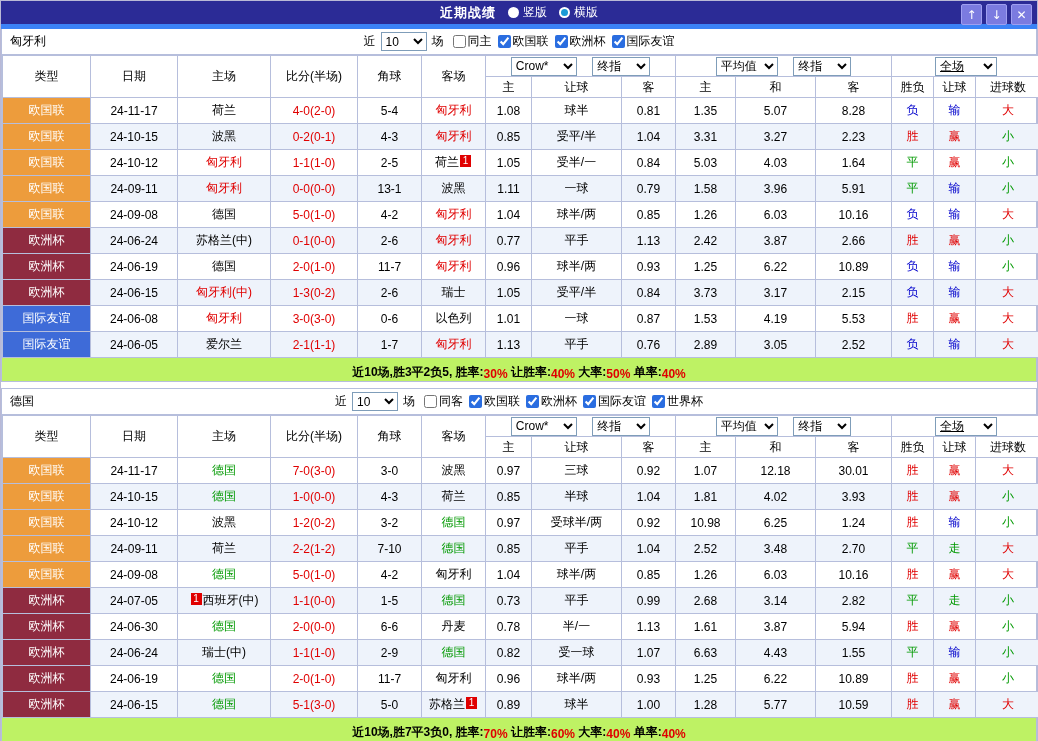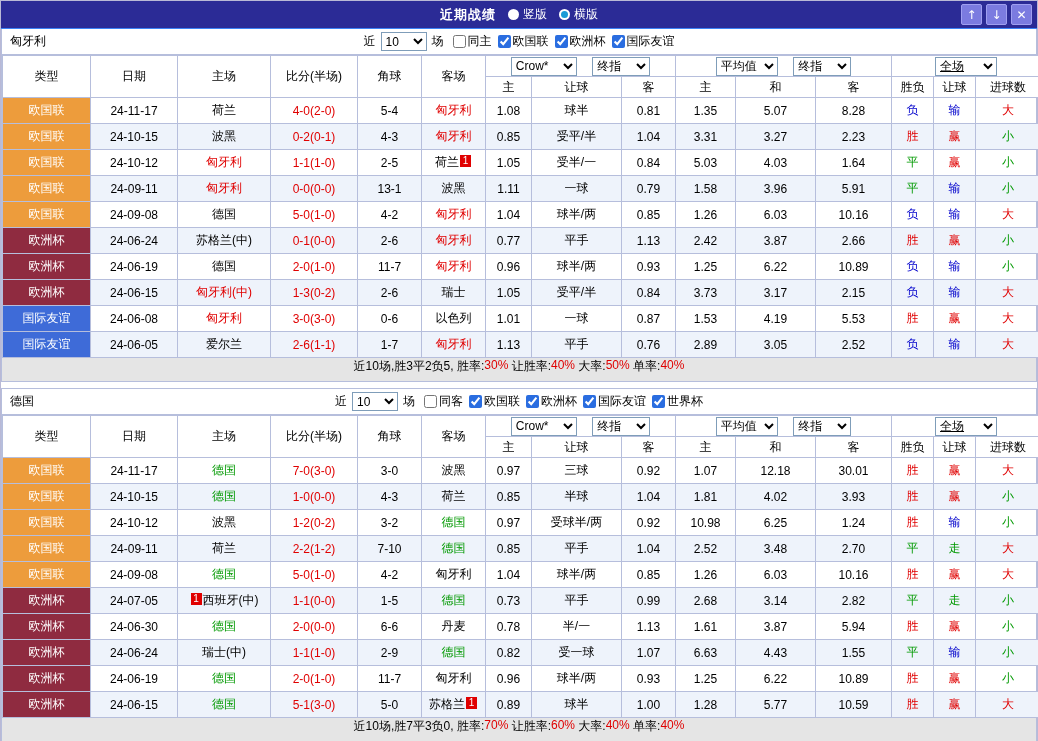--- a/index.html
+++ b/index.html
@@ -12,21 +12,21 @@
   }
   .page { width: 1038px; border: 1px solid #b9b9d6; }
 
   
   .titlebar {
     height: 28px;
     background: var(--titlebar_bg);
     display: flex;
     align-items: center;
     position: relative;
-    border-bottom: 1px solid #3b82f6;
+    border-bottom: 5px solid #3b82f6;
   }
   .titlebar-center {
     flex: 1;
     display: flex;
     justify-content: center;
     align-items: center;
     gap: 12px;
     color: #fff;
   }
   .tb-title { font-weight: bold; font-size: 13px; letter-spacing: 1px; }
@@ -97,22 +97,23 @@
 
   .badge {
     display: inline-block;
     background: var(--red); color: #fff;
     font-size: 10px; line-height: 12px;
     min-width: 11px; padding: 0 1px;
     margin: 0 1px; vertical-align: 2px;
   }
 
   .summary-row {
-    height: 23px; display: flex; align-items: flex-start; justify-content: center;
-    background: #e5e5e5;
+    height: 23px; display: flex; align-items: flex-end; justify-content: center;
+    background: #bef264;
+    font-weight: bold;
   }
   .summary-row span { white-space: pre; }
 </style>
 </head>
 <body>
 
 <div class="page">
 
   <div class="titlebar">
     <div class="titlebar-center">
@@ -364,21 +365,21 @@
               <td class="c-black">4.19</td>
               <td class="c-black">5.53</td>
               <td class="c-red">胜</td>
               <td class="c-red">赢</td>
               <td class="c-red">大</td>
             </tr>
             <tr class="alt">
               <td class="type-cell" style="background-color: rgb(62, 107, 216);">国际友谊</td>
               <td class="c-black">24-06-05</td>
               <td><span class="c-black">爱尔兰</span></td>
-              <td class="c-red">2-6(1-1)</td>
+              <td class="c-red">2-1(1-1)</td>
               <td class="c-black">1-7</td>
               <td><span class="c-red">匈牙利</span></td>
               <td class="c-black">1.13</td>
               <td class="c-black">平手</td>
               <td class="c-black">0.76</td>
               <td class="c-black">2.89</td>
               <td class="c-black">3.05</td>
               <td class="c-black">2.52</td>
               <td class="c-blue">负</td>
               <td class="c-blue">输</td>

